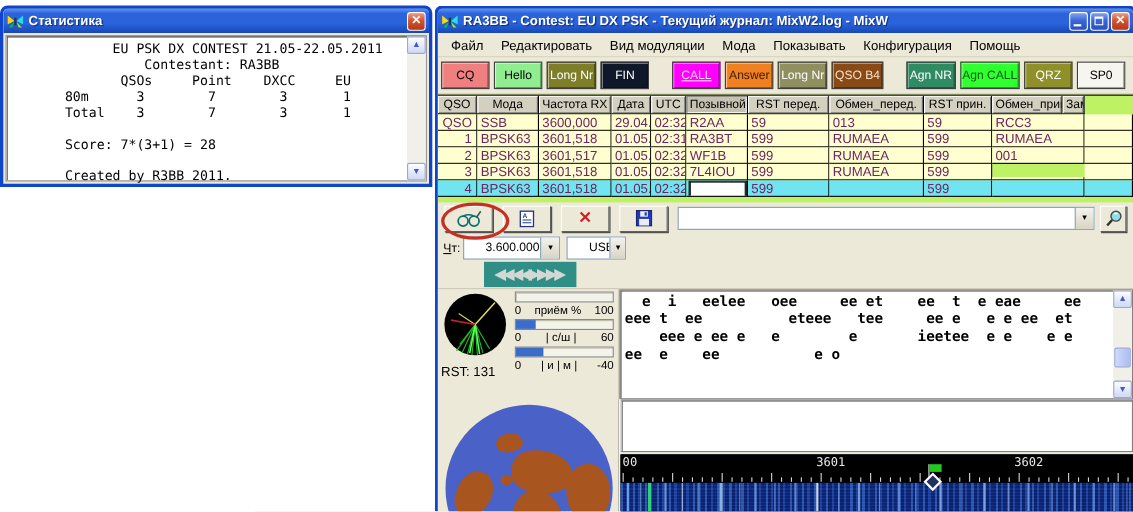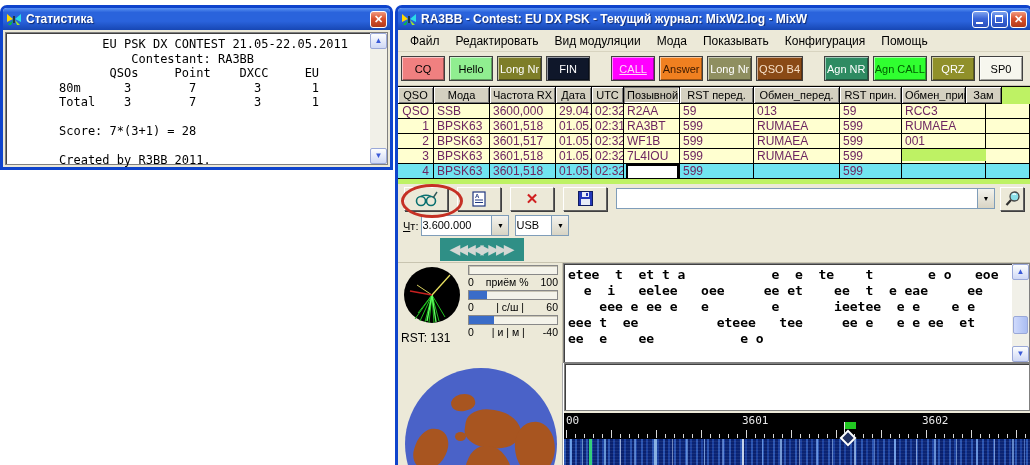--- a/index.html
+++ b/index.html
@@ -69,21 +69,21 @@
   .editbox{background:#fff;border:1px solid #000;outline:1px solid #000;height:12px;
     margin-top:1px;width:100%;}
   
   .toolbar2{height:29px;display:flex;align-items:center;padding:0 6px;position:relative;}
   .tb2-btn{width:44px;height:24px;margin-right:9px;background:#ECE9D8;
     border:1px solid;border-color:#fff #606060 #606060 #fff;box-shadow:1px 1px 0 #404040;
     box-sizing:border-box;display:flex;align-items:center;justify-content:center;}
   .annot{position:absolute;left:3px;top:0px;width:56px;height:28px;border:3px solid #c53024;
     border-radius:50%;pointer-events:none;}
   .combo{display:flex;height:21px;background:#fff;border:1px solid #7F9DB9;box-sizing:border-box;}
-  .combo .cval{flex:1;font-size:11px;line-height:19px;padding:0 0;color:#000;overflow:hidden;}
+  .combo .cval{flex:1;font-size:11px;line-height:19px;padding:0 19px;color:#000;overflow:hidden;}
   .combo .cbtn{width:16px;background:linear-gradient(180deg,#f4f3ee,#d8d4c4);
     border-left:1px solid #7F9DB9;text-align:center;font-size:7px;line-height:19px;color:#000;}
   .toolbar2 .combo.search{flex:1;margin-right:5px;}
   .xmark{color:#d02020;font-size:15px;font-weight:bold;line-height:15px;}
   
   .freqrow{height:25px;display:flex;align-items:center;padding:0 5px;font-size:11px;}
   .freq-label{margin-right:3px;}
   .freq-label::first-letter{text-decoration:underline;}
   
   .navrow{height:24px;}
@@ -222,21 +222,21 @@
         <div class="th" style="width: 36px;">QSO</div>
         <div class="th" style="width: 56px;">Мода</div>
         <div class="th" style="width: 66px;">Частота RX</div>
         <div class="th" style="width: 36px;">Дата</div>
         <div class="th" style="width: 32px;">UTC</div>
         <div class="th pressed" style="width: 56px;">Позывной</div>
         <div class="th" style="width: 74px;">RST перед.</div>
         <div class="th" style="width: 86px;">Обмен_перед.</div>
         <div class="th" style="width: 62px;">RST прин.</div>
         <div class="th" style="width: 64px;">Обмен_прин.</div>
-        <div class="th" style="width: 36px;">Зам</div>
+        <div class="th" style="width: 20px;">Зам</div>
       </div>
       <div class="tr">
         <div class="td num" style="width: 36px;">QSO</div>
         <div class="td" style="width: 56px;">SSB</div>
         <div class="td" style="width: 66px;">3600,000</div>
         <div class="td" style="width: 36px;">29.04.</div>
         <div class="td" style="width: 32px;">02:32</div>
         <div class="td" style="width: 56px;">R2AA</div>
         <div class="td" style="width: 74px;">59</div>
         <div class="td" style="width: 86px;">013</div>
@@ -418,24 +418,23 @@
             <div class="lbl">
               <span>0</span>
               <span>| и | м |</span>
               <span>-40</span>
             </div>
           </div>
         </div>
     </div>
     <div class="rxarea">
       <div class="rxtext" id="rxtext">
-          <div class="line">etee  t  et t a           e  e  te    t       e o   eoe</div>
           <div class="line">  e  i   eelee   oee     ee et    ee  t  e eae     ee</div>
+          <div class="line">eee t  ee          eteee   tee     ee e   e e ee  et</div>
           <div class="line">    eee e ee e   e        e       ieetee  e e    e e</div>
-          <div class="line">eee t  ee          eteee   tee     ee e   e e ee  et</div>
           <div class="line">ee  e    ee           e o</div>
         </div>
       <div class="sb">
         <div class="sbtn up">▲</div>
         <div class="thumb" style="top:52px;"></div>
         <div class="sbtn dn">▼</div>
       </div>
     </div>
   </div>
 

